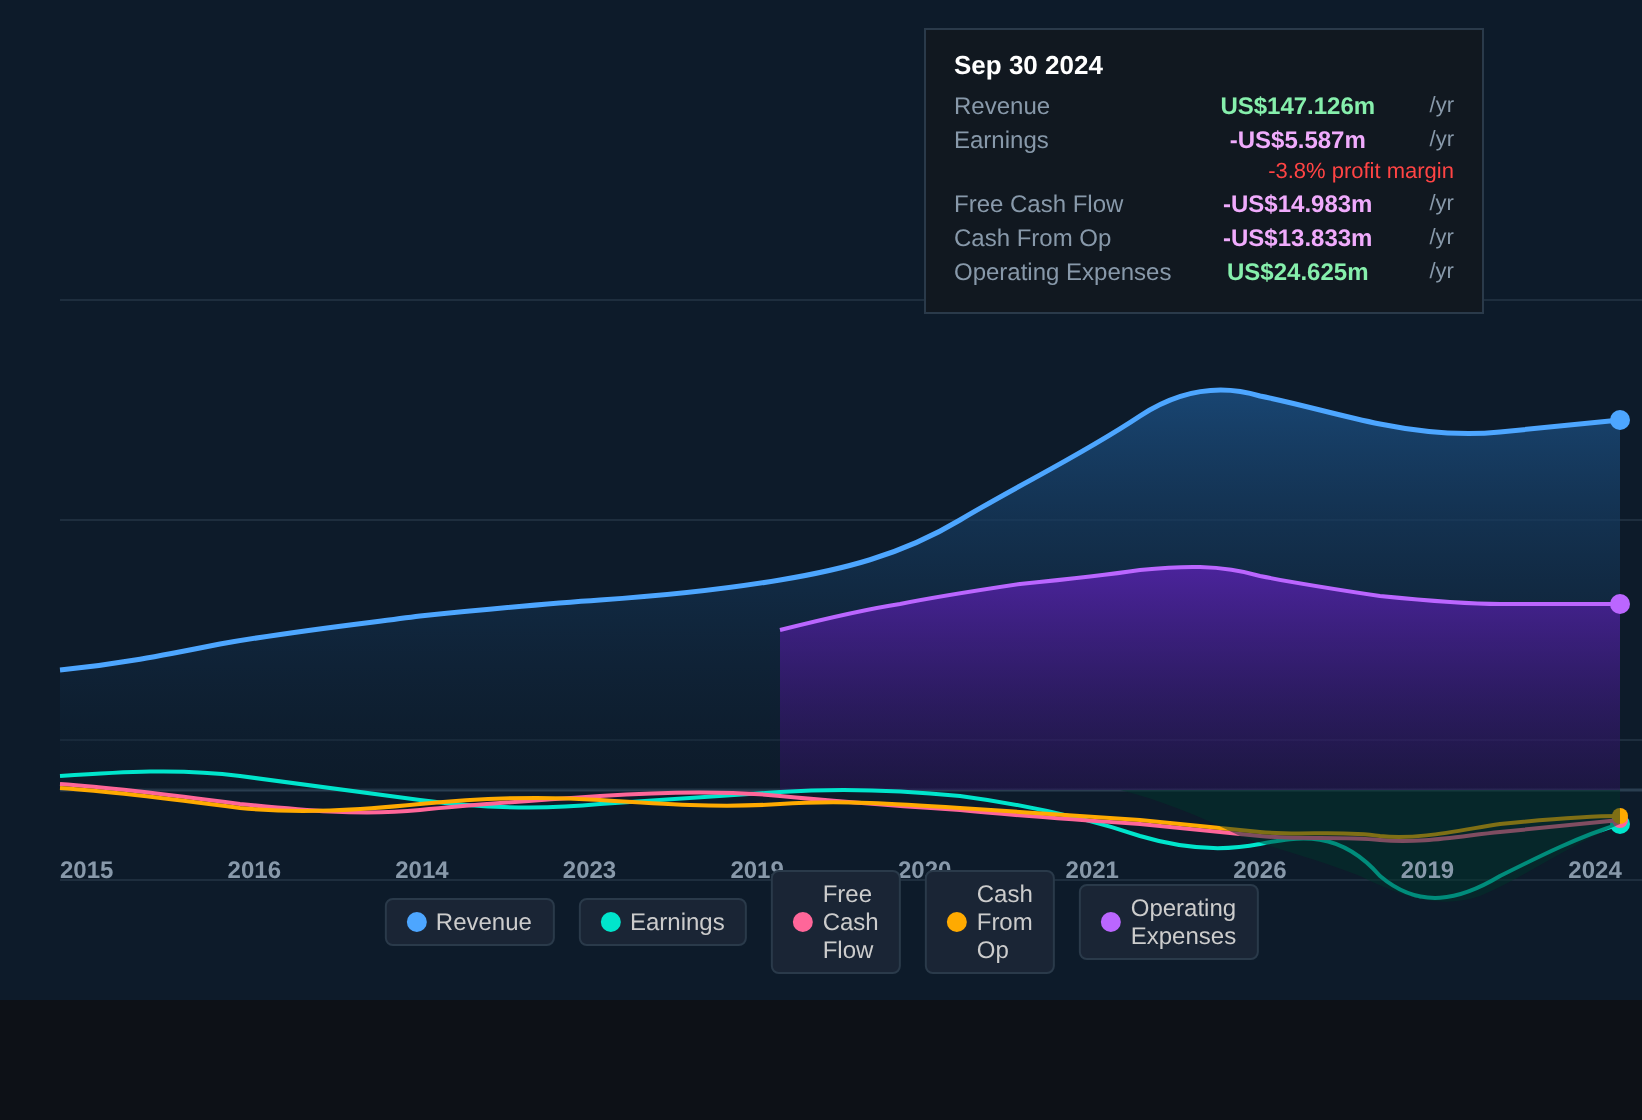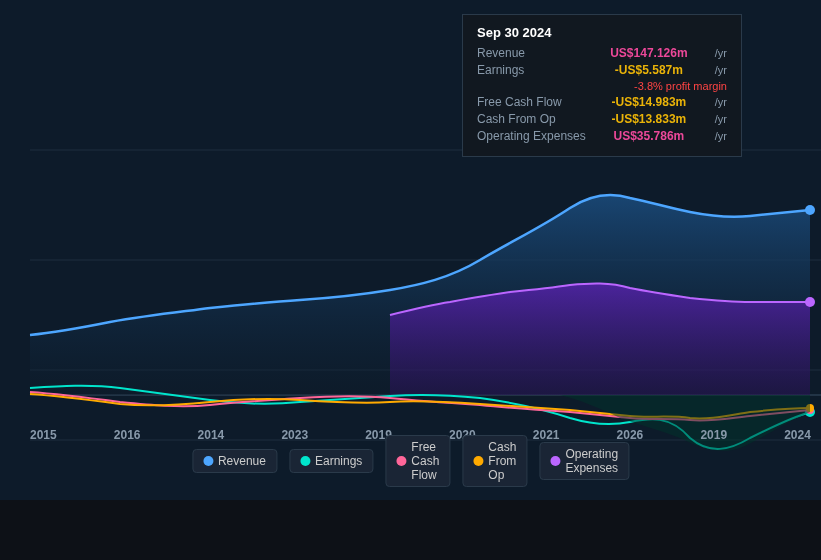--- a/index.html
+++ b/index.html
@@ -47,27 +47,27 @@
       margin-bottom: 3px;
       color: #8899aa;
     }
 
     .tooltip-row .label {
       color: #8899aa;
       min-width: 110px;
     }
 
     .tooltip-row .value {
-      color: #ec4899;
+      color: #86efac;
       font-weight: bold;
       text-align: right;
     }
 
     .tooltip-row .value.negative {
-      color: #eab308;
+      color: #f0abfc;
     }
 
     .tooltip-row .unit {
       color: #8899aa;
       margin-left: 4px;
       font-size: 11px;
     }
 
     .profit-margin-row {
       display: flex;
@@ -167,21 +167,21 @@
     </div>
 
     <div class="tooltip-row">
       <span class="label">Cash From Op</span>
       <span class="value negative">-US$13.833m</span>
       <span class="unit">/yr</span>
     </div>
 
     <div class="tooltip-row">
       <span class="label">Operating Expenses</span>
-      <span class="value">US$35.786m</span>
+      <span class="value">US$24.625m</span>
       <span class="unit">/yr</span>
     </div>
   </div>
 
   <div class="y-label" style="top: 148px;">US$180m</div>
 
   <div class="y-label" style="top: 395px;">US$0</div>
 
   <div class="y-label" style="top: 450px;">-US$40m</div>
 

